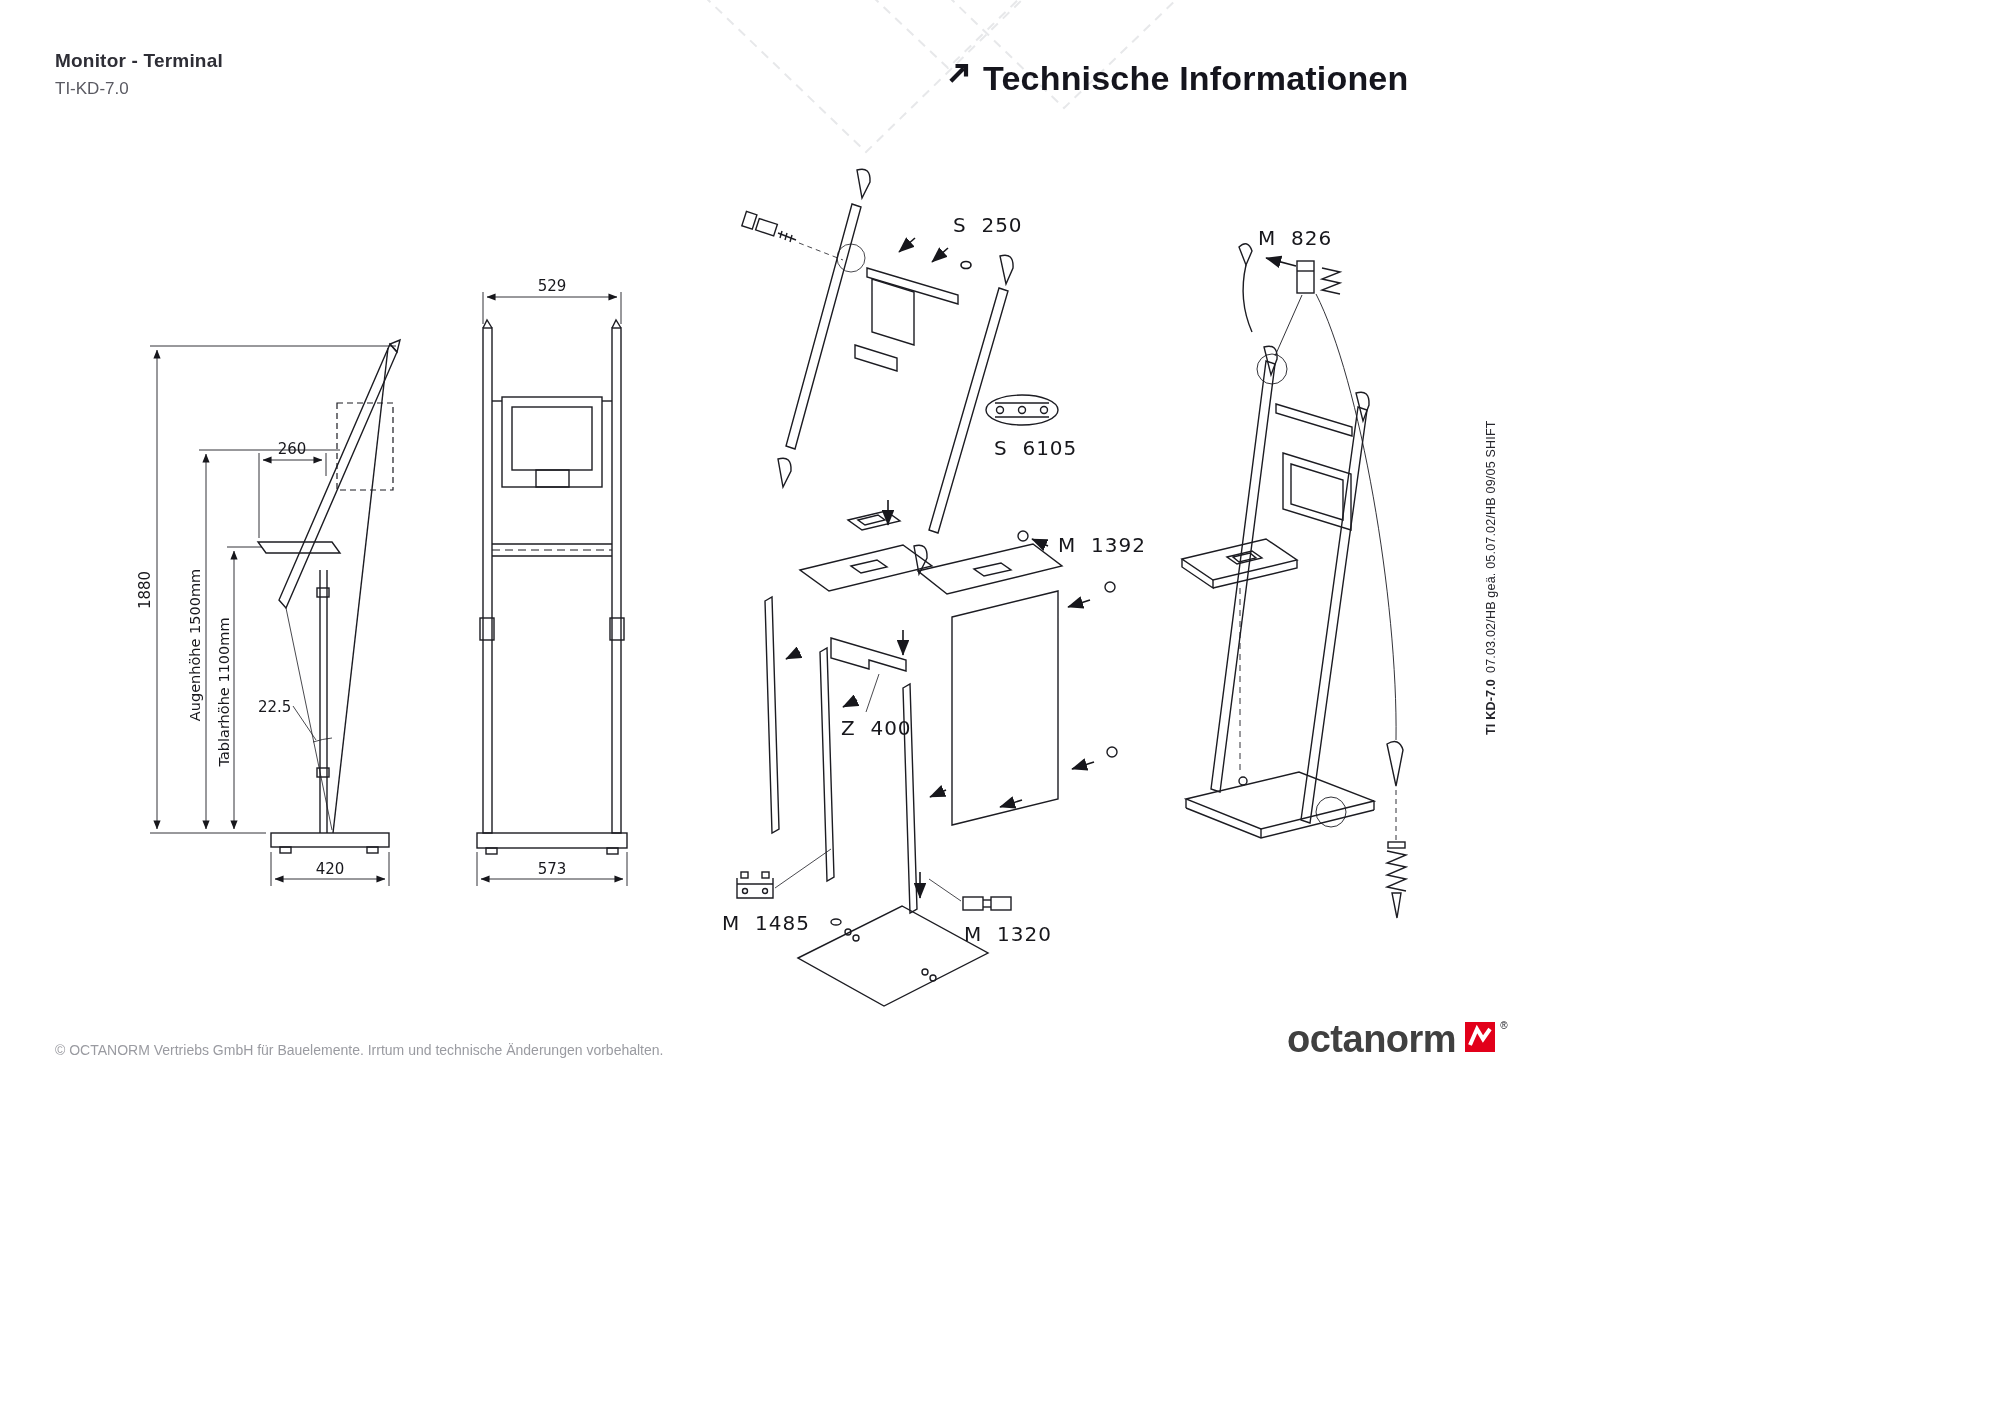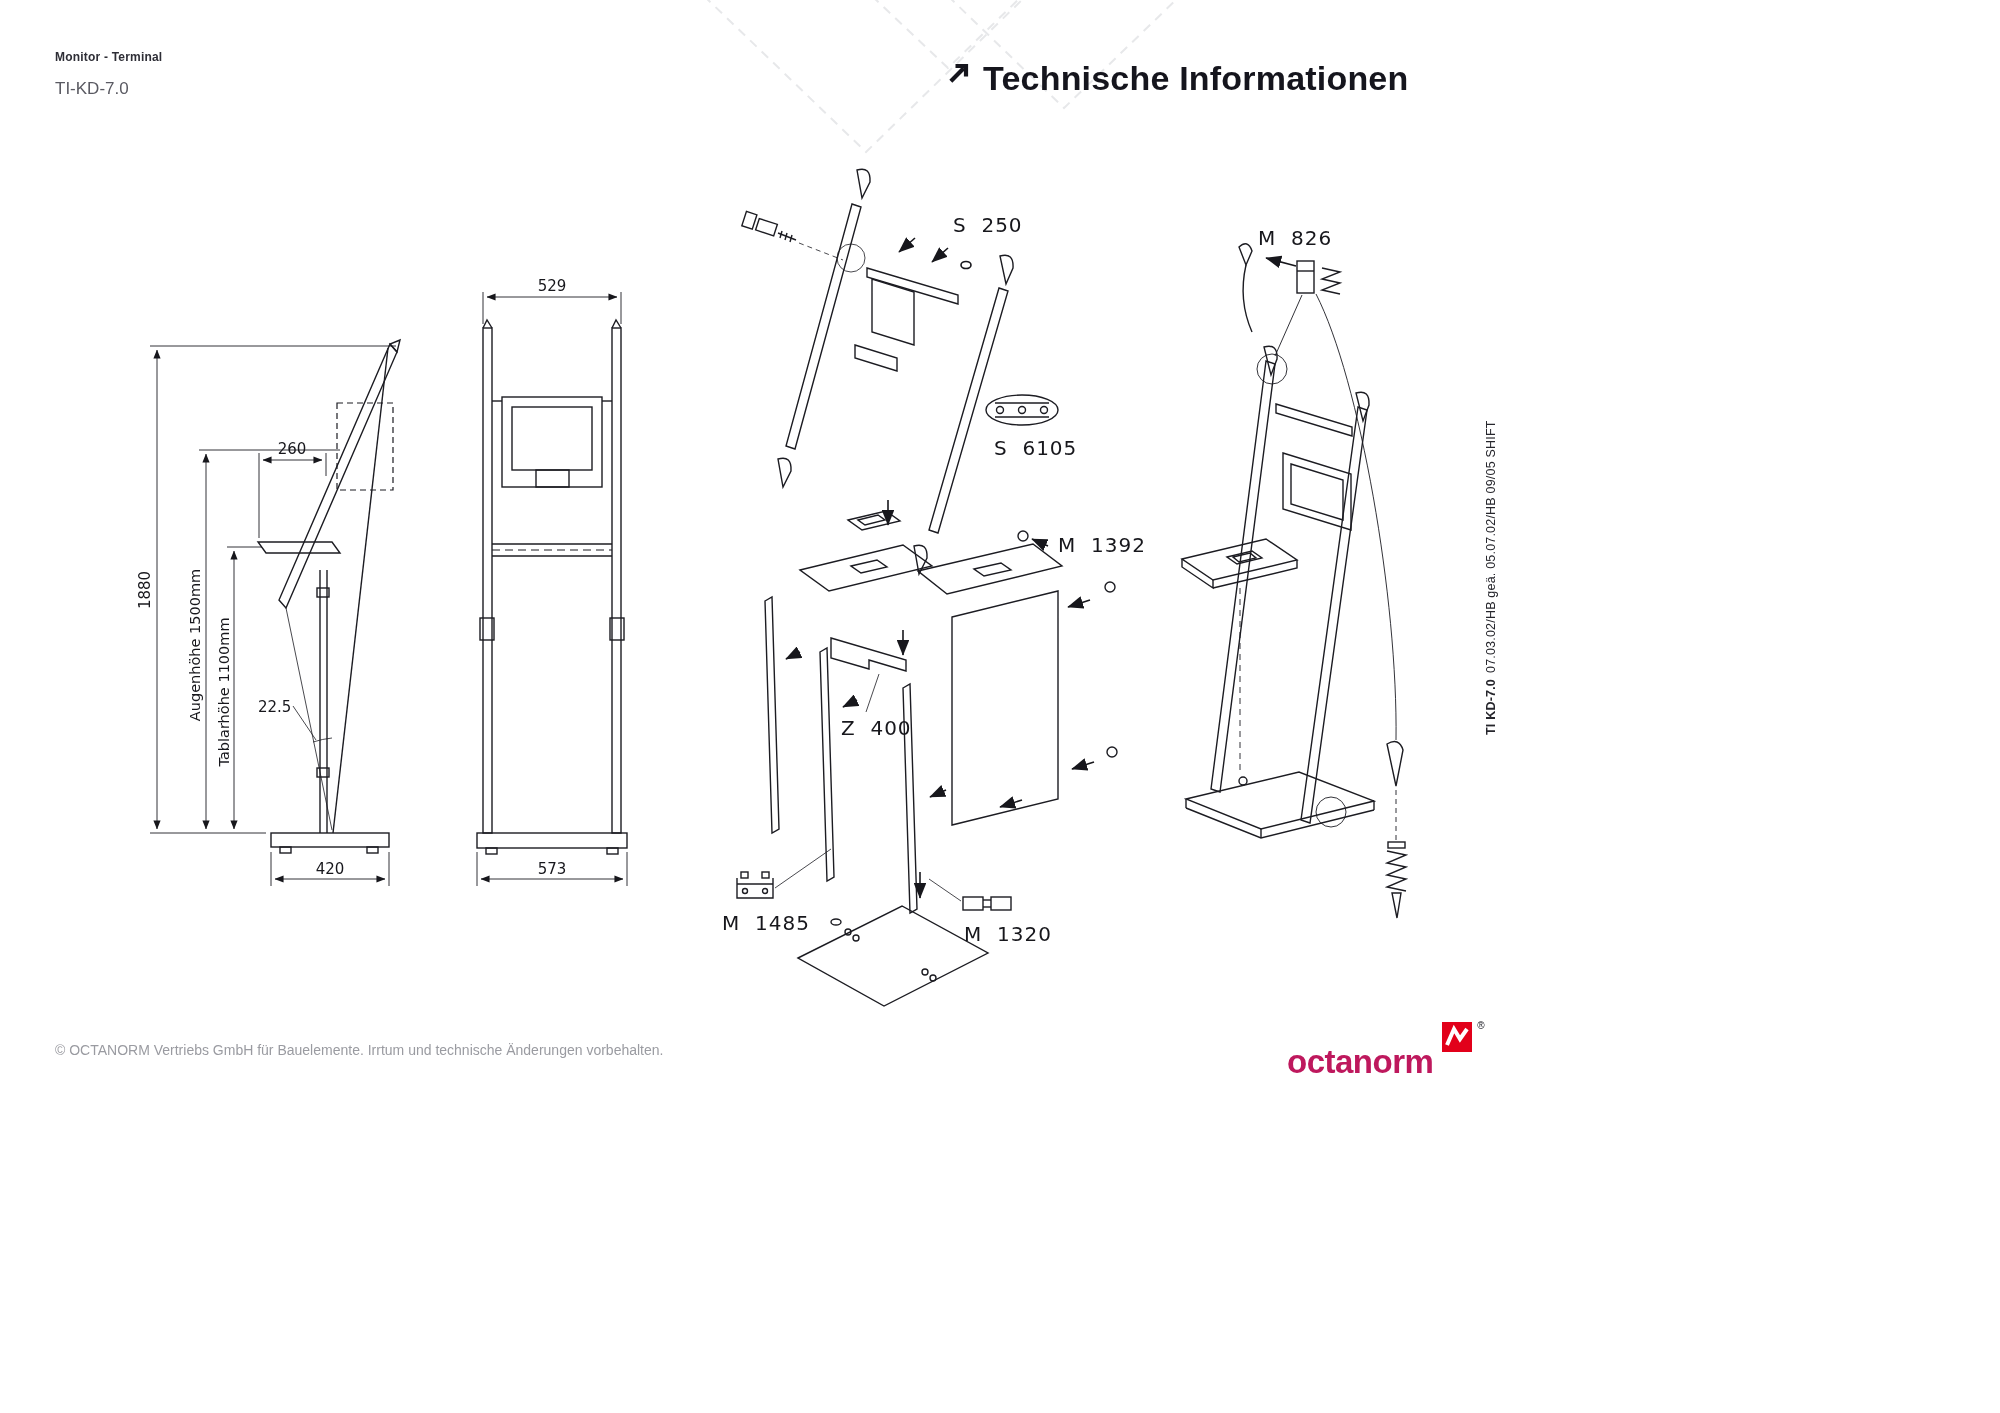--- a/index.html
+++ b/index.html
@@ -4,35 +4,35 @@
 <style>
   * { margin:0; padding:0; box-sizing:border-box; }
   html,body { width:2000px; height:1413px; background:#ffffff; }
   body { position:relative; overflow:hidden; font-family:"Liberation Sans","DejaVu Sans",sans-serif; color:#17171c; }
   .art { position:absolute; left:0; top:0; }
   svg text { font-family:"DejaVu Sans","Liberation Sans",sans-serif; fill:#17171c; white-space:pre; }
   svg text.dim  { font-size:15px; }
   svg text.dimv { font-size:14.5px; }
   svg text.part { font-size:20px; letter-spacing:1px; }
 
-  .doc-title { position:absolute; left:55px; top:50px; font-size:12px; font-weight:bold; color:#2e2e36; letter-spacing:.2px; }
+  .doc-title { position:absolute; left:55px; top:50px; font-size:19px; font-weight:bold; color:#2e2e36; letter-spacing:.2px; }
   .doc-code  { position:absolute; left:55px; top:79px; font-size:17px; color:#5a5a62; }
 
   .section-head { position:absolute; left:945px; top:48px; display:flex; align-items:center; gap:10px; }
   .section-head .arrow { display:inline-flex; }
   .section-head .title { font-size:34px; font-weight:bold; color:#15151d; letter-spacing:.2px;margin-top:11px; }
 
   .side-note { position:absolute; left:1484px; top:735px; transform:rotate(-90deg); transform-origin:0 0;
                white-space:nowrap; font-size:12.5px; color:#26262c; letter-spacing:.2px; }
   .side-note b { margin-right:6px; }
 
   .copyright { position:absolute; left:55px; top:1042px; font-size:14px; color:#9a9ba1; }
 
   .logo { position:absolute; left:1287px; top:1020px; display:flex; align-items:flex-start; gap:9px; }
-  .logo-text { font-size:33px; font-weight:bold; color:#be185d; letter-spacing:-.5px; line-height:1;margin-top:25px; }
+  .logo-text { font-size:38px; font-weight:bold; color:#404040; letter-spacing:-.5px; line-height:1; }
   .logo-mark { display:inline-flex; margin-top:2px; }
   .logo-r { font-size:10px; color:#16161e; margin-left:-4px; }
 </style>
 </head>
 <body>
 
 <svg class="art" width="2000" height="1413" viewBox="0 0 2000 1413">
   <defs>
     <marker id="arw" viewBox="0 0 10 8" refX="9.5" refY="4" markerWidth="10" markerHeight="8" orient="auto-start-reverse">
       <path d="M0,0 L10,4 L0,8 Z" fill="#17171c"></path>

